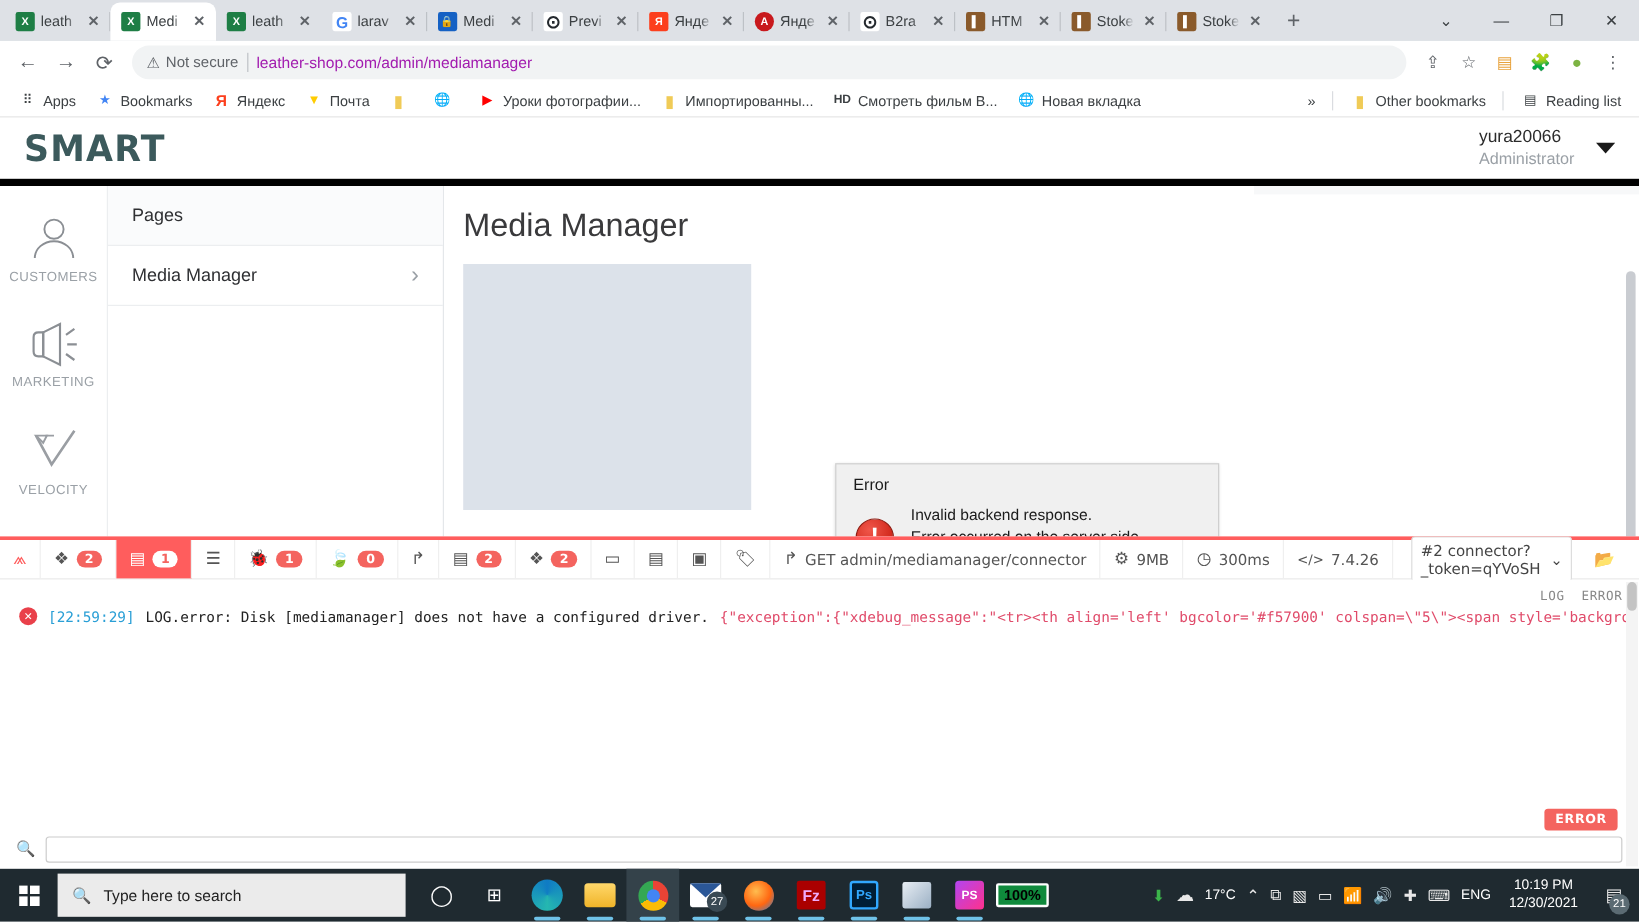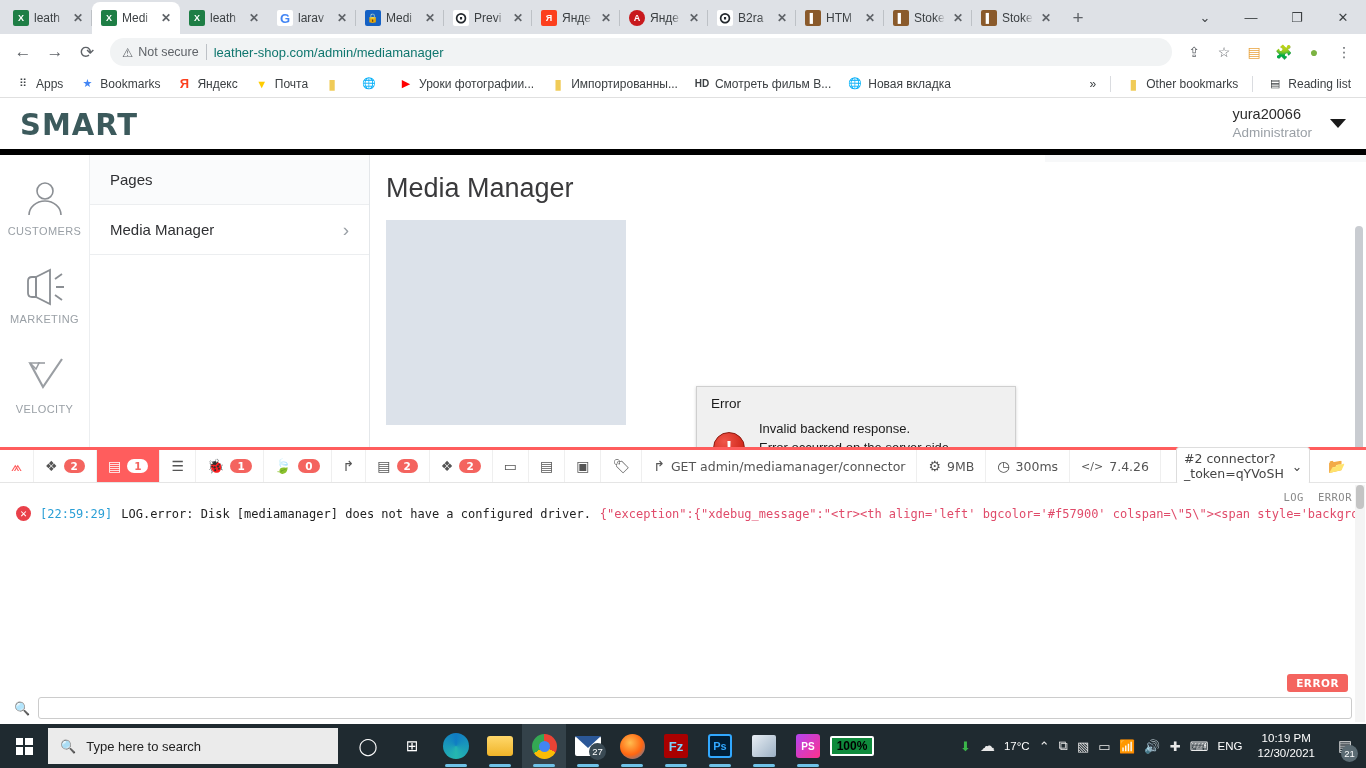--- a/index.html
+++ b/index.html
@@ -50,21 +50,21 @@
   
   .toolbar { height: 36px; background: #fff; display: flex; align-items: center; padding: 0 8px; gap: 2px; }
   .navbtn { width: 30px; height: 30px; display: flex; align-items: center; justify-content: center;
             font-size: 17px; color: #5f6368; }
   .omnibox {
     flex: 1; height: 28px; background: #f1f3f4; border-radius: 14px; margin: 0 6px;
     display: flex; align-items: center; padding: 0 12px; gap: 7px; font-size: 13px; color: #202124;
   }
   .notsecure { display: flex; align-items: center; gap: 5px; color: #5f6368; font-size: 12.5px; }
   .omni-sep { width: 1px; height: 16px; background: #bdc1c6; }
-  .url { color: #0f766e; font-size: 13px; }
+  .url { color: #a21caf; font-size: 13px; }
   .tb-icon { width: 28px; height: 28px; display: flex; align-items: center; justify-content: center;
              font-size: 14px; color: #5f6368; }
 
   
   .bookmarks { height: 28px; background: #fff; display: flex; align-items: center; padding: 0 8px;
                font-size: 12px; color: #3c4043; gap: 2px; border-bottom: 1px solid #e0e0e0; }
   .bm { display: flex; align-items: center; gap: 5px; padding: 3px 7px; white-space: nowrap; border-radius: 4px; }
   .bm-ico { width: 16px; height: 16px; display:flex; align-items:center; justify-content:center; font-size: 11px; }
   .bm-right { margin-left: auto; display: flex; align-items: center; gap: 2px; }
   .bm-sep { width: 1px; height: 16px; background: #dadce0; margin: 0 5px; }
@@ -551,21 +551,21 @@
     <div class="tb-app running">
       <span style="width:26px;height:20px;background:#fff;border-radius:2px;display:block;position:relative;">
         <span style="position:absolute;left:0;top:0;width:0;height:0;border-left:13px solid transparent;border-right:13px solid transparent;border-top:12px solid #2b5797;"></span>
       </span>
       <span class="notif-count" style="right:4px;bottom:8px;background:#3a4a54;">27</span>
     </div>
     <div class="tb-app running">
       <span style="width:25px;height:25px;border-radius:50%;background:radial-gradient(circle at 40% 35%,#ffbd4f,#ff6611 55%,#2b80d4 100%);display:block;"></span>
     </div>
     <div class="tb-app running">
-      <span style="width:24px;height:24px;background:#a00;color:#7dd3fc;font-weight:bold;font-size:13px;display:flex;align-items:center;justify-content:center;border-radius:2px;">Fz</span>
+      <span style="width:24px;height:24px;background:#a00;color:#f0abfc;font-weight:bold;font-size:13px;display:flex;align-items:center;justify-content:center;border-radius:2px;">Fz</span>
     </div>
     <div class="tb-app running">
       <span style="width:24px;height:24px;background:#001e36;border:2px solid #31a8ff;color:#31a8ff;font-weight:bold;font-size:11px;display:flex;align-items:center;justify-content:center;border-radius:3px;">Ps</span>
     </div>
     <div class="tb-app running">
       <span style="width:24px;height:22px;background:linear-gradient(135deg,#e8eef4,#9bb0c4);display:block;border-radius:2px;"></span>
     </div>
     <div class="tb-app running">
       <span style="width:24px;height:24px;background:linear-gradient(135deg,#b345f1,#ff318c);color:#fff;font-weight:bold;font-size:10px;display:flex;align-items:center;justify-content:center;border-radius:3px;">PS</span>
     </div>

